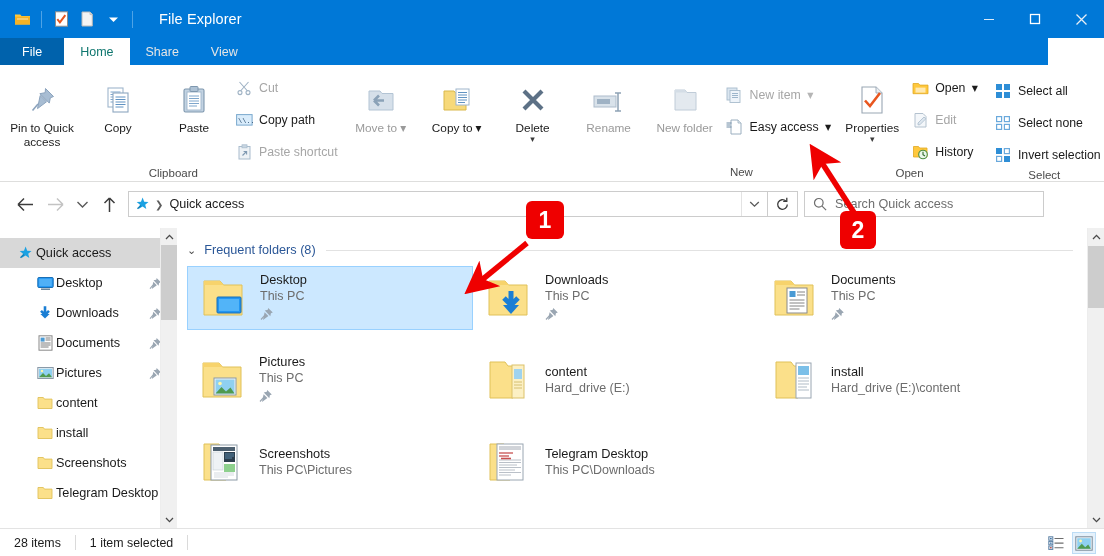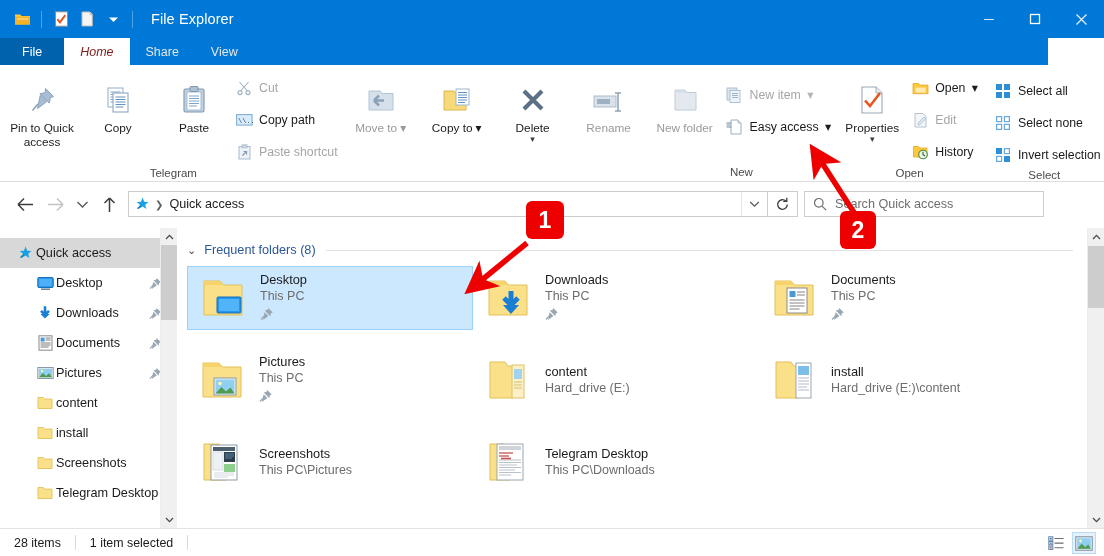--- a/index.html
+++ b/index.html
@@ -17,41 +17,41 @@
     position: absolute; left: 0; top: 0; width: 1104px; height: 38px;
     background: #0078d7; display: flex; align-items: center;
   }
   .qat { display: flex; align-items: center; height: 38px; padding-left: 9px; gap: 0px; }
   .qat-btn {
     width: 26px; height: 26px; display: flex; align-items: center;
     justify-content: center; position: relative;
   }
   .qat-sep { width: 1px; height: 17px; background: #4ea3e6; margin: 0 6px; }
   .tb-title {
-    color: #ffffff; font-size: 14.5px; margin-left: 12px; letter-spacing: .1px;
+    color: #ffffff; font-size: 14.5px; margin-left: 20px; letter-spacing: .1px;
     font-family: "Liberation Sans", sans-serif;
   }
   .win-ctrls { position: absolute; right: 0; top: 0; display: flex; height: 38px; }
   .win-btn {
     width: 46px; height: 38px; display: flex; align-items: center; justify-content: center;
   }
   .win-btn svg { display: block; }
 
   
   .tabstrip {
     position: absolute; left: 0; top: 38px; width: 1048px; height: 27px;
     background: #0078d7;
   }
   .tabstrip .tabs { display: flex; height: 27px; align-items: stretch; }
   .tab {
     display: flex; align-items: center; justify-content: center;
     font-size: 12.5px; color: #ffffff; padding: 0 16px; min-width: 46px;
   }
   .tab.file { background: #0062ac; color:#fff; padding: 0 22px; }
-  .tab.active { background: #ffffff; color: #7f1d1d; font-style: italic; }
+  .tab.active { background: #ffffff; color: #0f766e; }
   .tab.inactive { color: #e5e5e5; }
   .ribbon-right {
     position: absolute; right: 6px; top: 38px; height: 27px;
     display: flex; align-items: center; gap: 10px;
   }
 
   
   .ribbon {
     position: absolute; left: 0; top: 65px; width: 1104px; height: 117px;
     background: #ffffff; border-bottom: 1px solid #dededd;
@@ -334,21 +334,21 @@
                 <svg width="15" height="16" viewBox="0 0 15 16">
                   <rect x="2" y="2.5" width="11" height="12.5" fill="#eef2f6" stroke="#a9bccd" stroke-width="1"></rect>
                   <rect x="5" y="0.8" width="5" height="3" fill="#c9d6e2" stroke="#a9bccd" stroke-width=".8"></rect>
                   <path d="M5.5 11.5l4-4M6.6 7.5h3v3" stroke="#7f99b2" stroke-width="1.1" fill="none"></path>
                 </svg>
               </div>
               <div class="lbl">Paste shortcut</div>
             </div>
           </div>
         </div>
-        <div class="rgroup-label">Telegram</div>
+        <div class="rgroup-label">Clipboard</div>
       </div>
 
       <div class="rgroup-sep"></div>
 
       <div class="rgroup">
         <div class="rgroup-body">
           <div class="big-btn disabled">
             <div class="ico">
               <svg width="34" height="34" viewBox="0 0 34 34">
                 <path d="M5 8h11l2 2.5h11V27H5z" fill="#d6e0ea" stroke="#b3c4d4" stroke-width="1"></path>

